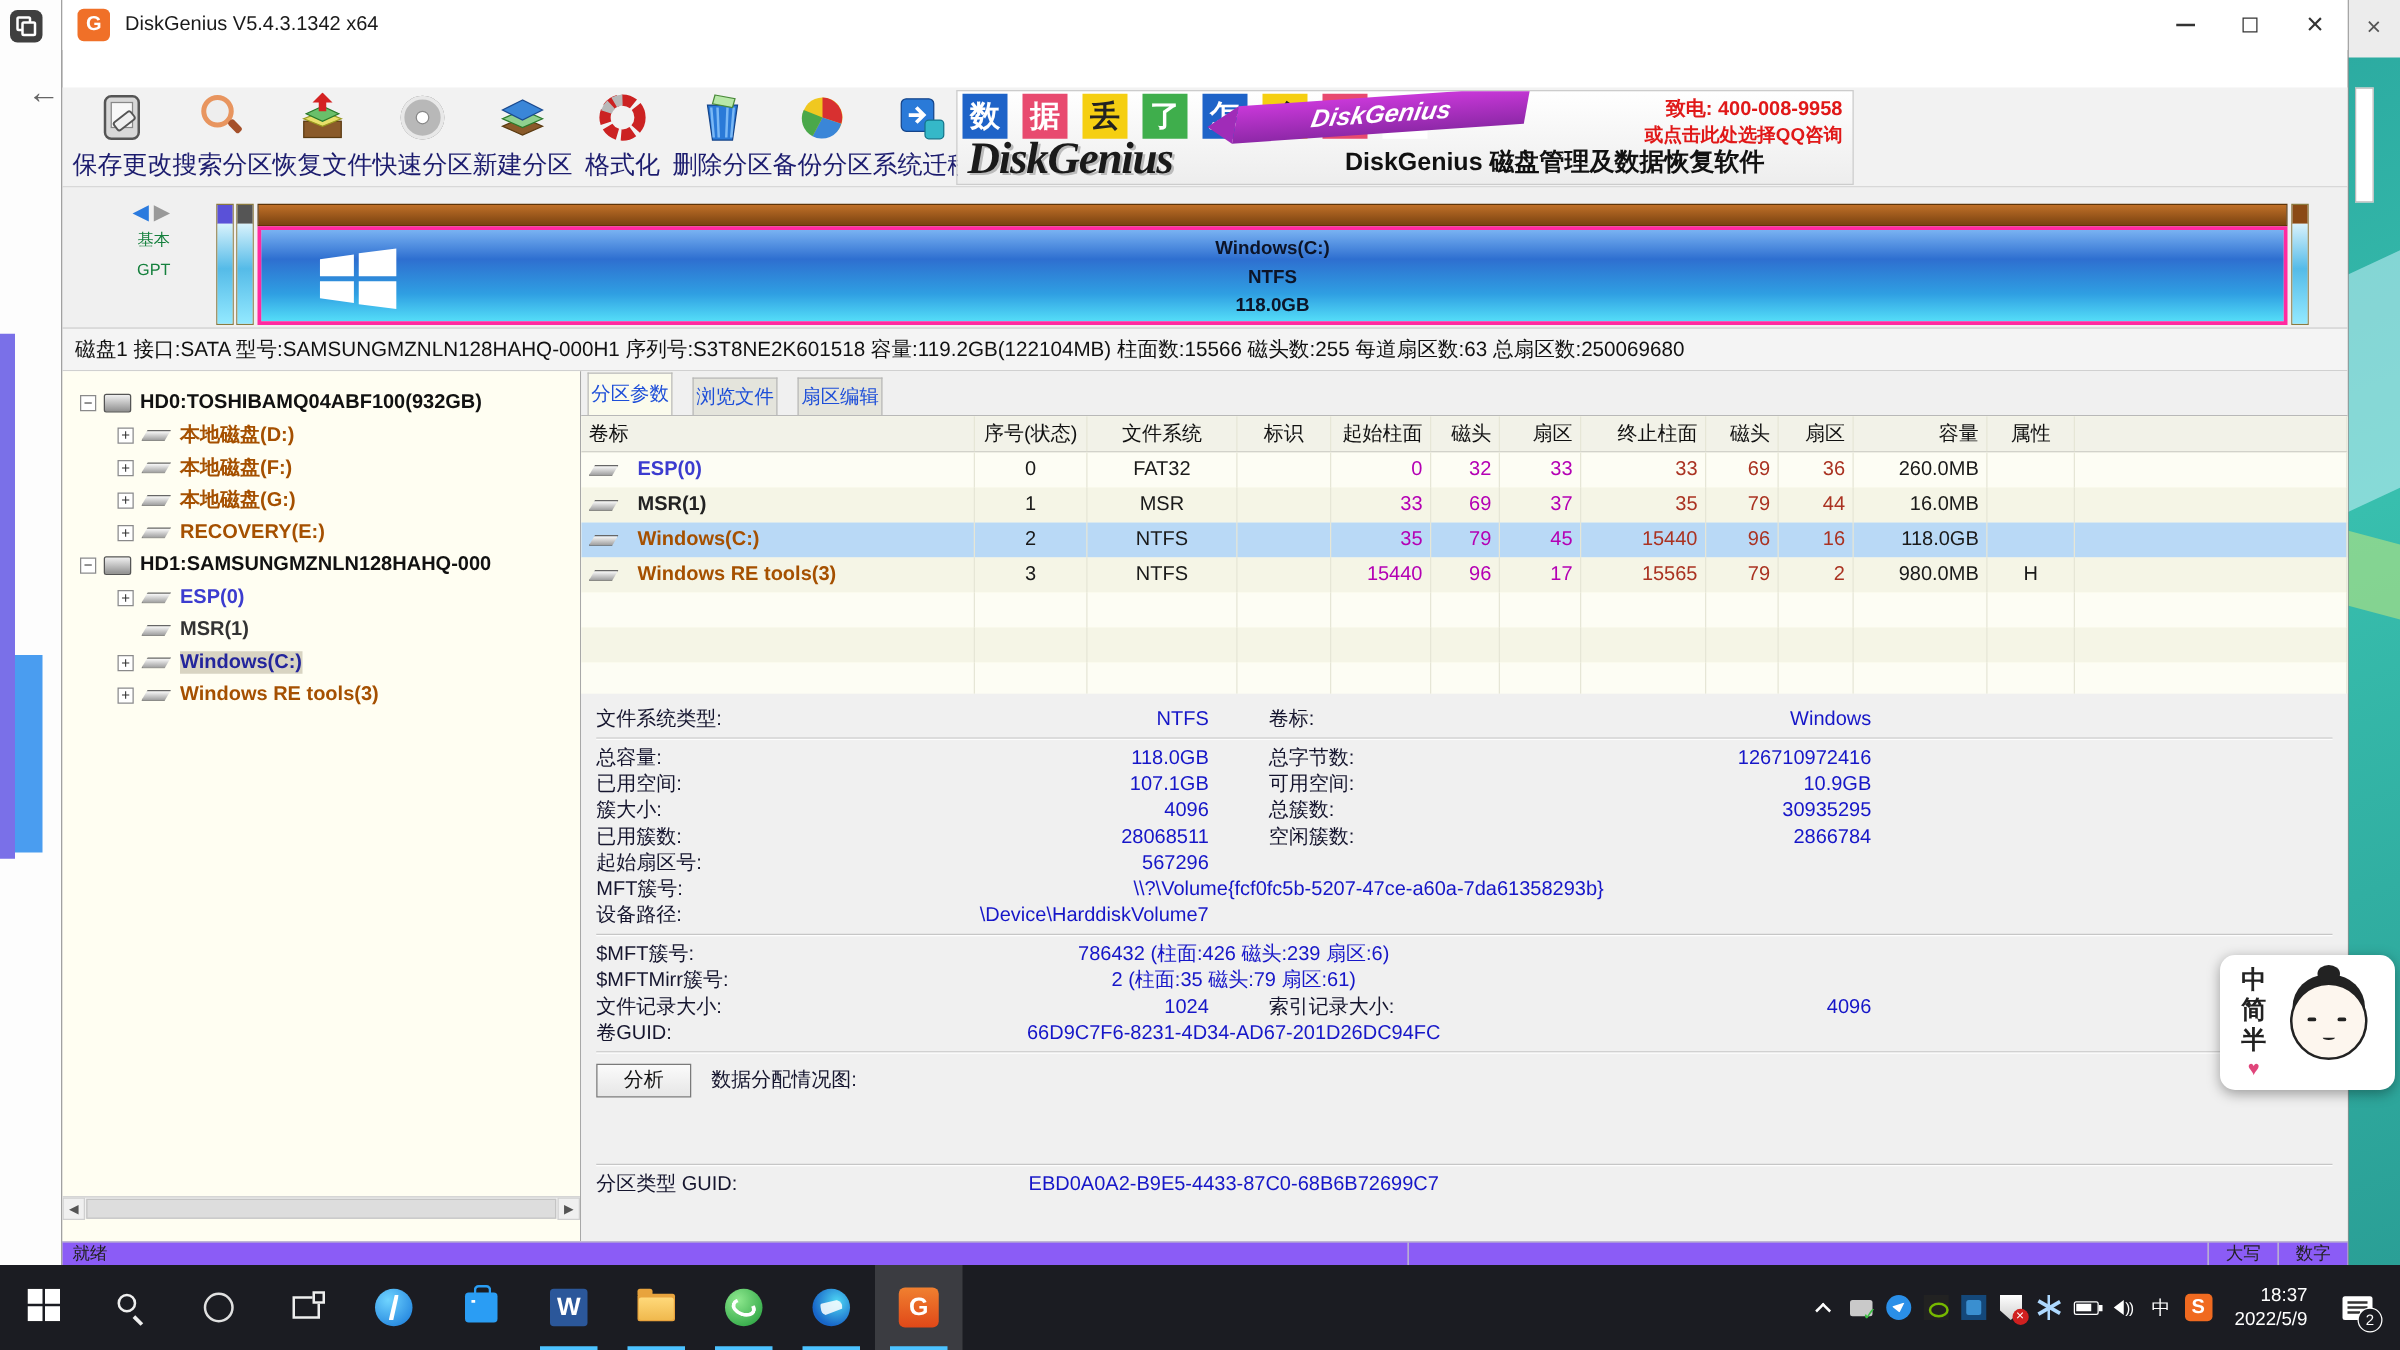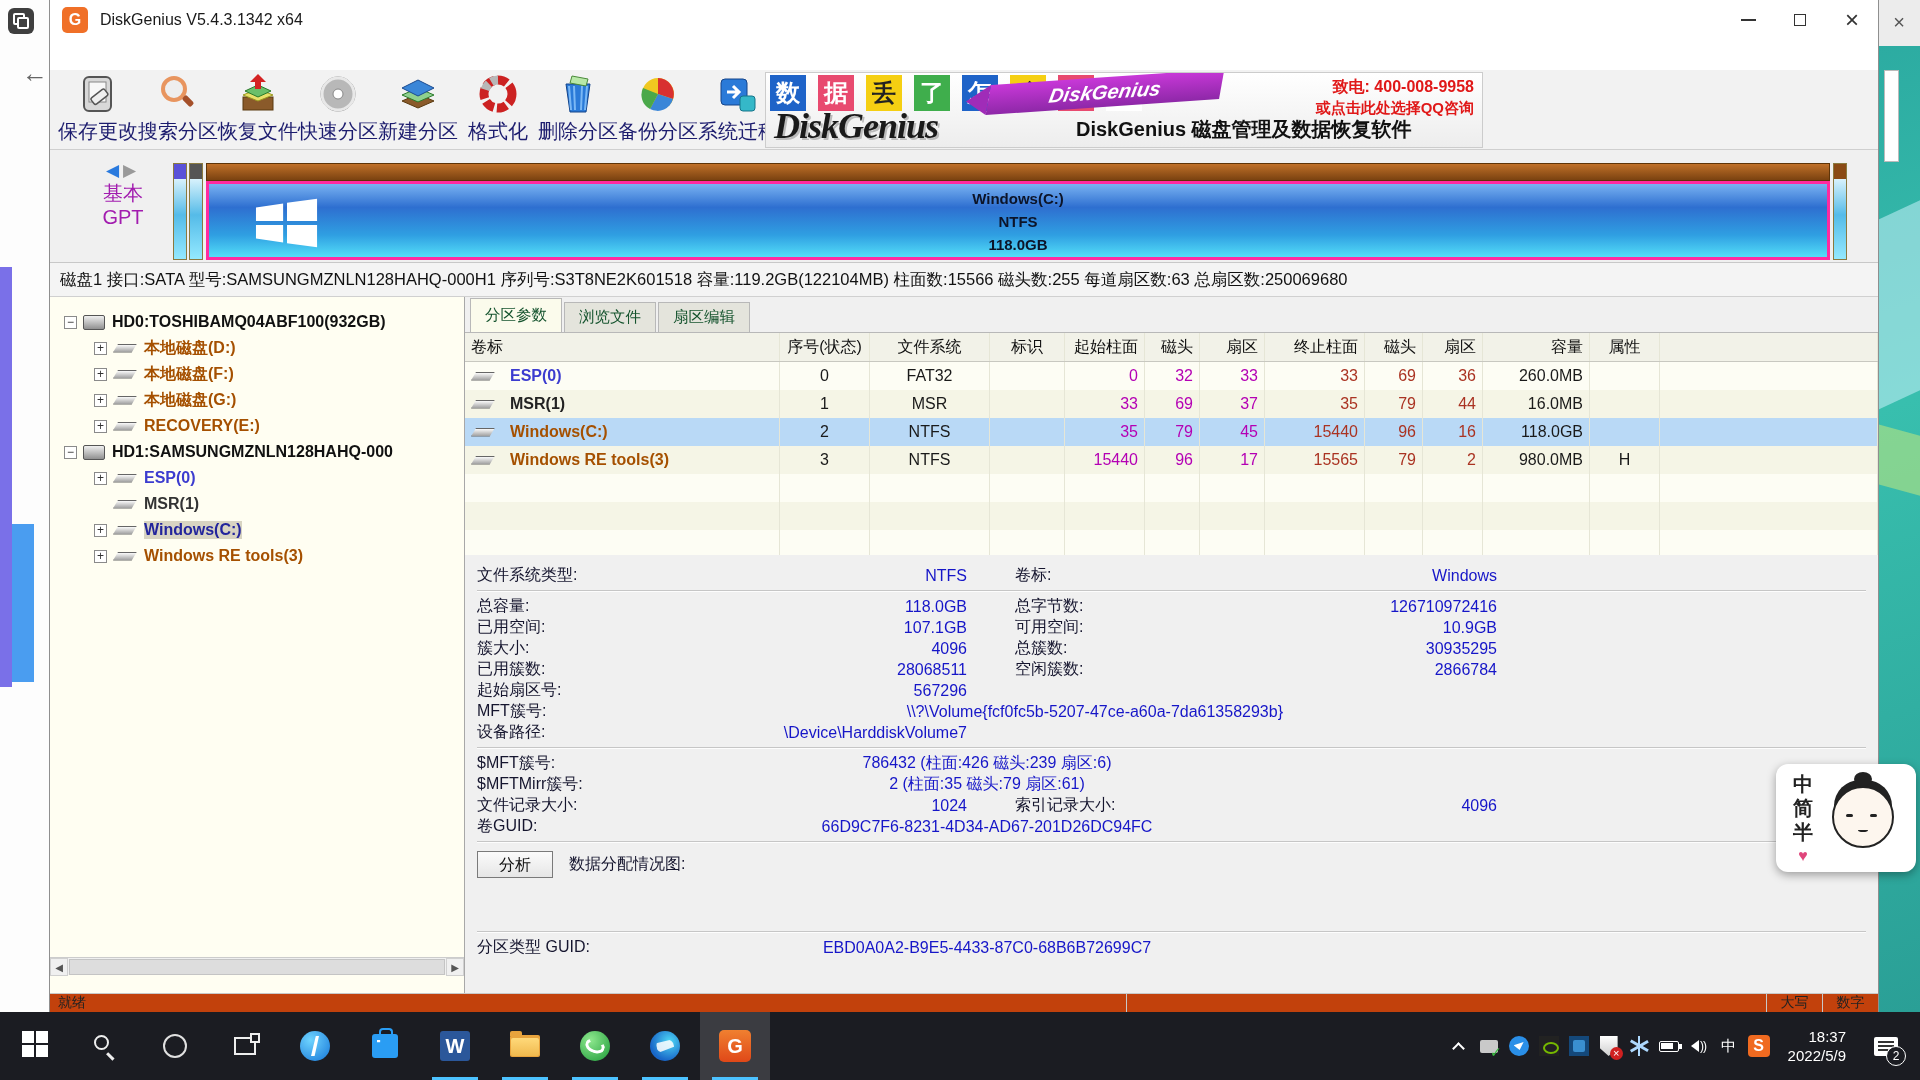--- a/index.html
+++ b/index.html
@@ -50,21 +50,21 @@
 .bn-phone{position:absolute;right:8px;top:4px;color:#e01818;font-size:16px;font-weight:bold;}
 .bn-qq{position:absolute;right:8px;top:26px;color:#e01818;font-size:15px;font-weight:bold;}
 .bn-logo{position:absolute;left:8px;top:32px;font-family:"Liberation Serif","DejaVu Serif",serif;font-weight:bold;font-style:italic;font-size:36px;color:#1a1a1a;letter-spacing:-1px;text-shadow:2px 2px 0 #bbb;}
 .bn-tag{position:absolute;left:310px;bottom:4px;font-size:20px;color:#111;font-weight:bold;}
 
 
 #partpanel{position:absolute;left:0;top:150px;width:100%;height:113px;background:#f0f0f0;border-bottom:1px solid #c8c8c8;}
 #part-nav{position:absolute;left:38px;top:10px;width:70px;text-align:center;}
 #part-nav .arrows{font-size:17px;letter-spacing:4px;}
 #part-nav .arrows .a1{color:#2a7ade;} #part-nav .arrows .a2{color:#999;}
-#part-nav .dlabel{font-size:20px;color:#a21caf;line-height:24px;}
+#part-nav .dlabel{font-size:13px;color:#15803d;line-height:24px;}
 .smallbar{position:absolute;top:13px;width:14px;height:97px;border:1px solid #8a7a40;}
 .smallbar .cap{height:15px;}
 .smallbar .body{height:80px;background:linear-gradient(180deg,#d8f2fc 0%,#55bbe8 45%,#93e9ff 100%);}
 #sb1{left:123px;} #sb1 .cap{background:#5a51d8;}
 #sb2{left:139px;} #sb2 .cap{background:#555;}
 #sb3{left:1783px;} #sb3 .cap{background:#8a4a15;}
 #mainpart{position:absolute;left:156px;top:13px;width:1624px;height:97px;}
 #mainpart .diskstrip{height:18px;background:linear-gradient(180deg,#c07028,#7a4210);border:1px solid #5e3408;}
 #mainpart .body{position:relative;height:79px;border:3px solid #ff2aa0;background:linear-gradient(180deg,#79b2f2 0%,#2e6fd0 32%,#2f9fe2 70%,#54ddf8 100%);}
 #winlogo{position:absolute;left:46px;top:14px;}
@@ -81,21 +81,21 @@
 .texp.none{visibility:hidden;}
 .ticon-disk{width:22px;height:15px;background:linear-gradient(180deg,#f0f0f0,#909090);border:1px solid #555;border-radius:2px;margin-right:7px;flex:none;}
 .ticon-part{width:24px;height:9px;background:linear-gradient(180deg,#fafafa,#a0a0a0);border:1px solid #666;margin-right:7px;flex:none;clip-path:polygon(22% 0,100% 0,78% 100%,0 100%);}
 .tlab.sel{background:#d8d4c2;}
 #tree-hscroll{position:absolute;left:0;bottom:18px;width:100%;height:18px;background:#f0f0f0;border-top:1px solid #ccc;display:flex;align-items:center;}
 #tree-hscroll .sbtn{width:18px;height:18px;font-size:10px;color:#555;text-align:center;line-height:17px;background:#f0f0f0;border:1px solid #d0d0d0;}
 #tree-hscroll .thumb{flex:1;height:16px;background:#ddd;border:1px solid #c4c4c4;margin:0 1px;}
 
 #rightpanel{position:relative;flex:1;height:100%;background:#f0f0f0;}
 #tabbar{position:absolute;left:0;top:0;width:100%;height:36px;border-bottom:1px solid #b8b8b8;display:flex;align-items:flex-end;padding-left:5px;}
-.tab{height:30px;padding:0 14px;font-size:15.5px;color:#14532d;display:flex;align-items:center;border:1px solid #b8b8b8;border-bottom:none;background:#e4e4dc;margin-right:2px;}
+.tab{height:30px;padding:0 2px;font-size:15.5px;color:#1d4ed8;display:flex;align-items:center;border:1px solid #b8b8b8;border-bottom:none;background:#e4e4dc;margin-right:16px;}
 .tab.active{background:#fbfbec;height:34px;position:relative;z-index:2;}
 
 #tablewrap{position:absolute;left:0;top:36px;width:100%;height:222px;background:#fbfbec;overflow:hidden;}
 .trow{display:grid;grid-template-columns:315px 90px 120px 75px 80px 55px 65px 100px 58px 60px 107px 70px 1fr;align-items:center;}
 .thead{height:29px;background:#f2f2e8;border-bottom:1px solid #c8c8c0;font-size:16px;color:#111;}
 .tdata{height:28px;font-size:16px;}
 .tdata.empty{height:28px;}
 .trow>div{height:100%;display:flex;align-items:center;border-right:1px solid #e6e6d6;padding:0 6px;white-space:nowrap;overflow:hidden;}
 .al{justify-content:flex-start;} .ac{justify-content:center;padding:0 2px;} .ar{justify-content:flex-end;}
 .cell-name{padding-left:36px;font-weight:bold;gap:8px;}
@@ -110,21 +110,21 @@
 .det-row .dv{grid-column:2;text-align:right;color:#1616c8;}
 .det-row .dl2{grid-column:4;color:#15152e;}
 .det-row .dv2{grid-column:5;text-align:right;color:#1616c8;}
 .det-row .dv.wide{grid-column:2/6;padding-right:214px;}
 .det-row .dv.center{grid-column:2/6;text-align:center;padding-right:170px;}
 .det-sep{height:2px;border-top:1px solid #c6c6c6;border-bottom:1px solid #fdfdfd;margin:4px 12px 4px 0;}
 .det-btnrow{height:34px;display:flex;align-items:center;gap:16px;}
 #analyze-btn{width:76px;height:27px;background:linear-gradient(180deg,#fbfbfb,#e6e6e6);border:1px solid #7a7a7a;font-size:16px;color:#111;text-align:center;line-height:25px;}
 .det-gap{height:46px;}
 
-#statusbar{position:absolute;left:0;top:993px;width:100%;height:19px;background:#c2410c;border-top:1px solid #c8c8c8;display:flex;align-items:center;font-size:14px;color:#222;}
+#statusbar{position:absolute;left:0;top:993px;width:100%;height:19px;background:#8b5cf6;border-top:1px solid #c8c8c8;display:flex;align-items:center;font-size:14px;color:#222;}
 #statusbar .sleft{padding-left:8px;flex:1;}
 #statusbar .spanel{border-left:1px solid #c8c8c8;height:100%;display:flex;align-items:center;justify-content:center;}
 #statusbar .wide{width:640px;} #statusbar .small{width:56px;}
 
 
 #taskbar{position:absolute;left:0;top:1012px;width:1920px;height:68px;background:#1b1c22;display:flex;align-items:center;z-index:50;}
 .tb-btn{width:70px;height:68px;display:flex;align-items:center;justify-content:center;position:relative;}
 .tb-btn.active{background:rgba(255,255,255,.14);}
 .tb-btn.running:after{content:"";position:absolute;left:12px;bottom:0;width:46px;height:3px;background:#4cc2ff;}
 #tray{margin-left:auto;display:flex;align-items:center;gap:4px;padding-right:8px;}

